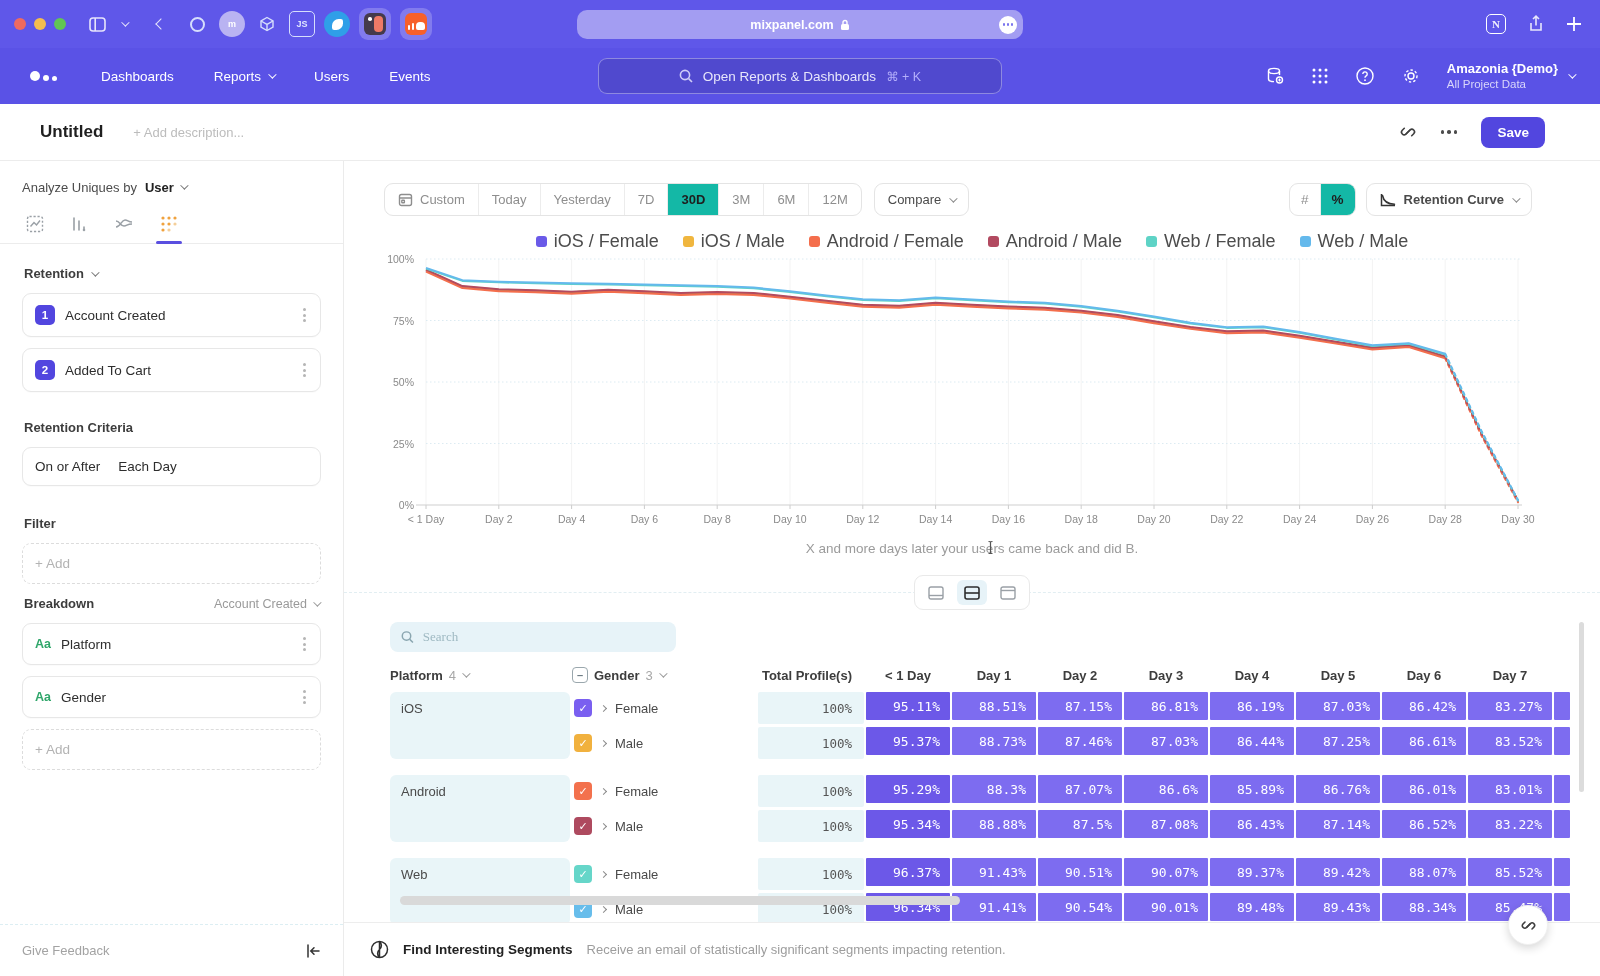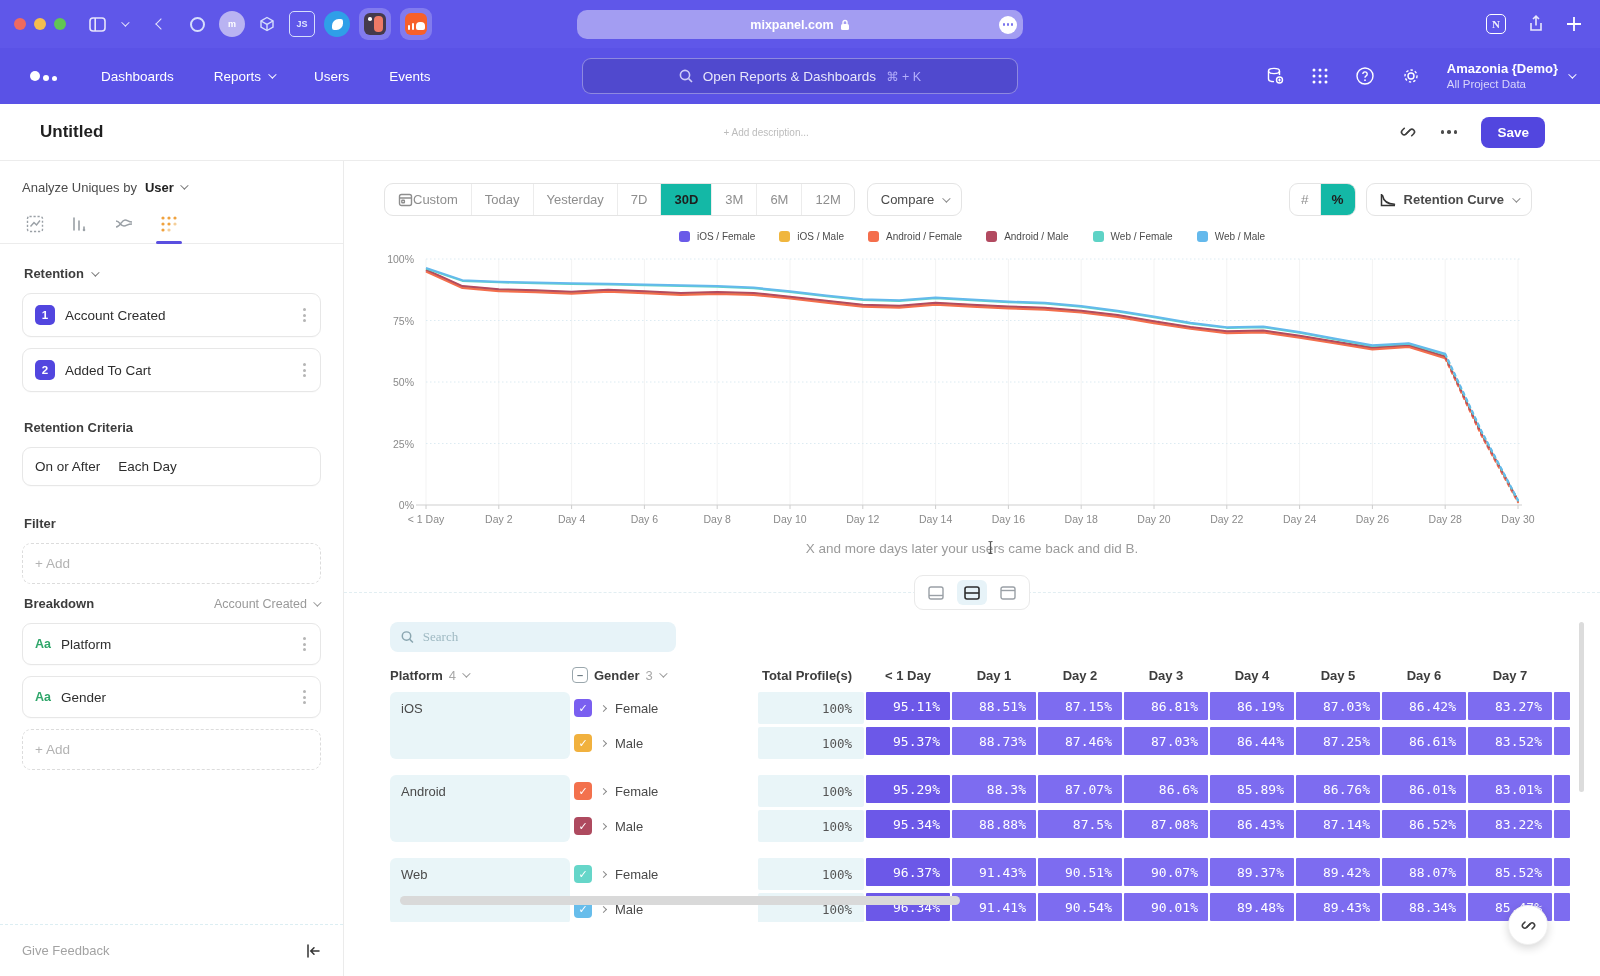--- a/index.html
+++ b/index.html
@@ -15,35 +15,35 @@
   .url-pill { position:absolute; left:50%; top:10px; transform:translateX(-50%); width:446px; height:29px; background:#a39df2; border-radius:10px; display:flex; align-items:center; justify-content:center; gap:6px; color:#fff; font-size:12.5px; font-weight:bold; }
   .url-more { position:absolute; right:6px; top:5.5px; width:18px; height:18px; border-radius:50%; background:#fff; display:flex; align-items:center; justify-content:center; gap:1.5px; }
   .url-more i { width:2.5px; height:2.5px; border-radius:50%; background:#7a74ee; }
   .chrome-right { position:absolute; right:18px; top:0; height:48px; display:flex; align-items:center; gap:22px; color:#efeefc; }
 
   
   .mp-nav { position:relative; height:56px; background:#5a52e6; display:flex; align-items:center; padding:0 30px; }
   .mp-logo { display:flex; align-items:flex-end; gap:3px; margin-right:44px; }
   .mp-logo i { background:#fff; border-radius:50%; display:block; }
   .nav-item { color:#fff; font-size:13.5px; margin-right:40px; display:flex; align-items:center; gap:7px; cursor:pointer; }
-  .nav-search { position:absolute; left:50%; transform:translateX(-50%); width:436px; height:36px; border:1px solid rgba(255,255,255,.35); background:rgba(0,0,0,.10); border-radius:9px; display:flex; align-items:center; justify-content:center; gap:10px; color:#e7e6fb; font-size:13.5px; }
+  .nav-search { position:absolute; left:50%; transform:translateX(-50%); width:404px; height:36px; border:1px solid rgba(255,255,255,.35); background:rgba(0,0,0,.10); border-radius:9px; display:flex; align-items:center; justify-content:center; gap:10px; color:#e7e6fb; font-size:13.5px; }
   .nav-search .short { color:#b4affb; font-size:12.5px; }
   .nav-right { position:absolute; right:26px; top:0; height:56px; display:flex; align-items:center; gap:26px; color:#fff; }
   .org-block { text-align:left; line-height:1.25; display:flex; align-items:center; gap:10px; }
   .org-name { font-size:13px; font-weight:bold; }
   .org-proj { font-size:11.5px; color:#d9d6fa; }
 
   .chev { display:inline-block; width:6px; height:6px; border-right:1.6px solid currentColor; border-bottom:1.6px solid currentColor; transform:rotate(45deg) translateY(-2px); }
   .chev-r { transform:rotate(-45deg); }
   .chev-l { transform:rotate(135deg); }
 
   
   .title-bar { height:57px; border-bottom:1px solid #ececec; display:flex; align-items:center; padding:0 55px 0 40px; }
   .report-title { font-size:17px; font-weight:bold; color:#1f1f1f; margin-right:30px; }
-  .desc-ph { font-size:10px; color:#bcbcbc; flex:1;text-align:center; }
+  .desc-ph { font-size:13px; color:#bcbcbc; flex:1; }
   .tb-actions { display:flex; align-items:center; gap:24px; }
   .dots3 { display:flex; gap:3px; }
   .dots3 i { width:3.5px; height:3.5px; border-radius:50%; background:#4c4c4c; }
   .save-btn { background:#5246df; color:#fff; font-size:13.5px; font-weight:bold; border:none; border-radius:8px; padding:8px 16px; cursor:pointer; }
 
   
   .content { display:flex; height:815px; }
   .sidebar { width:344px; border-right:1px solid #ebebeb; position:relative; padding:0 22px; }
   .main { flex:1; position:relative; }
 
@@ -60,30 +60,30 @@
   .aa { color:#2fa66a; font-size:12.5px; font-weight:bold; }
   .kebab { margin-left:auto; display:flex; flex-direction:column; gap:2.5px; cursor:pointer; padding:2px; }
   .kebab i { width:3px; height:3px; border-radius:50%; background:#b5b5b5; }
   .add-card { border:1px dashed #dcdcdc; border-radius:9px; padding:12px; color:#b3b3b3; font-size:13.5px; margin-bottom:11px; cursor:pointer; }
   .side-foot { position:absolute; left:0; right:0; bottom:0; height:52px; border-top:1px dashed #dceef3; display:flex; align-items:center; padding:0 22px; color:#a3a3a3; font-size:13px; }
   .collapse-ic { margin-left:auto; color:#333; }
 
   
   .toolbar { position:absolute; top:22px; left:40px; right:68px; display:flex; align-items:center; }
   .seg { display:flex; border:1px solid #e4e4e4; border-radius:9px; overflow:hidden; background:#fff; }
-  .seg-item { padding:8px 13px; font-size:13px; color:#8e8e8e; border-right:1px solid #ececec; display:flex; align-items:center; gap:0; cursor:pointer; white-space:nowrap; }
+  .seg-item { padding:8px 13px; font-size:13px; color:#8e8e8e; border-right:1px solid #ececec; display:flex; align-items:center; gap:7px; cursor:pointer; white-space:nowrap; }
   .seg-item:last-child { border-right:none; }
   .seg-item.active { background:#14b8a6; color:#1e1e1e; font-weight:bold; }
   .btn { border:1px solid #e4e4e4; border-radius:9px; background:#fff; padding:8px 13px; font-size:13px; color:#4a4a4a; display:flex; align-items:center; gap:8px; cursor:pointer; white-space:nowrap; }
   .toolbar .right { margin-left:auto; display:flex; gap:10px; }
   .nm-seg .seg-item { padding:8px 11px; font-size:13.5px; }
 
   
   .legend { position:absolute; top:70px; left:0; right:0; display:flex; justify-content:center; gap:24px; }
-  .leg-item { display:flex; align-items:center; gap:7px; font-size:10px; color:#4c4c4c; }
+  .leg-item { display:flex; align-items:center; gap:7px; font-size:18px; color:#4c4c4c; }
   .leg-item i { width:11px; height:11px; border-radius:3px; display:block; }
   .chart-wrap { position:absolute; top:86px; left:34px; }
   .caption { position:absolute; top:380px; left:0; right:0; text-align:center; color:#9b9b9b; font-size:13.5px; }
   .ibeam { display:inline-block; vertical-align:-2px; margin:0 -2px; }
 
   .divider { position:absolute; top:431px; left:0; right:0; border-top:1px dashed #e2eef2; }
   .view-toggles { position:absolute; top:414px; left:50%; transform:translateX(-50%); display:flex; gap:6px; background:#fff; border:1px solid #e9e9e9; border-radius:9px; padding:4px 6px; }
   .vt { width:30px; height:25px; border-radius:6px; display:flex; align-items:center; justify-content:center; cursor:pointer; }
   .vt.active { background:#e7f3f8; }
 
@@ -721,20 +721,28 @@
             <div class="pv">85.47%</div>
             <div class="pv sliver"></div>
           </div>
         </div>
       <div class="vscroll">
           <i></i>
         </div>
     </div>
     <div class="hscroll"></div>
 
+    <div class="bottom-bar">
+      <svg width="19" height="19" viewBox="0 0 19 19" fill="none" stroke="#2e2e2e" stroke-width="1.5">
+          <circle cx="9.5" cy="9.5" r="8"></circle>
+          <path d="M9.5 1.5v16M9.5 9.5c2.5-2 2.5-6 0-8M9.5 9.5c-2.5 2-2.5 6 0 8"></path>
+        </svg>
+      <span class="bb-title">Find Interesting Segments</span>
+      <span class="bb-desc">Receive an email of statistically significant segments impacting retention.</span>
+    </div>
     <div class="fab">
       <svg width="17" height="17" viewBox="0 0 18 18" fill="none" stroke="#3f3f3f" stroke-width="1.6" stroke-linecap="round">
           <path d="M7.2 10.8 11 7a2.6 2.6 0 0 1 3.7 3.7l-2 2"></path>
           <path d="M10.8 7.2 7 11a2.6 2.6 0 0 1-3.7-3.7l2-2"></path>
         </svg>
     </div>
   </div>
 </div>
 
 </body></html>

